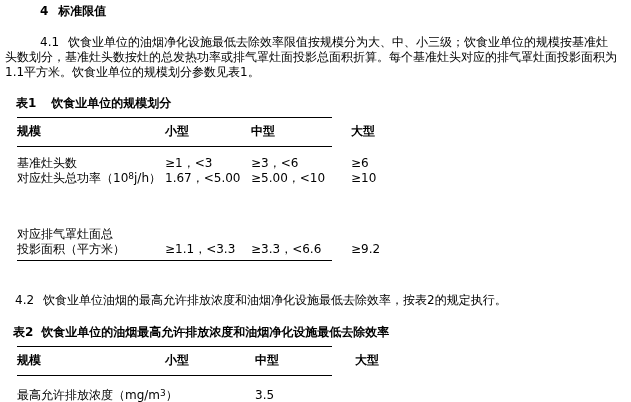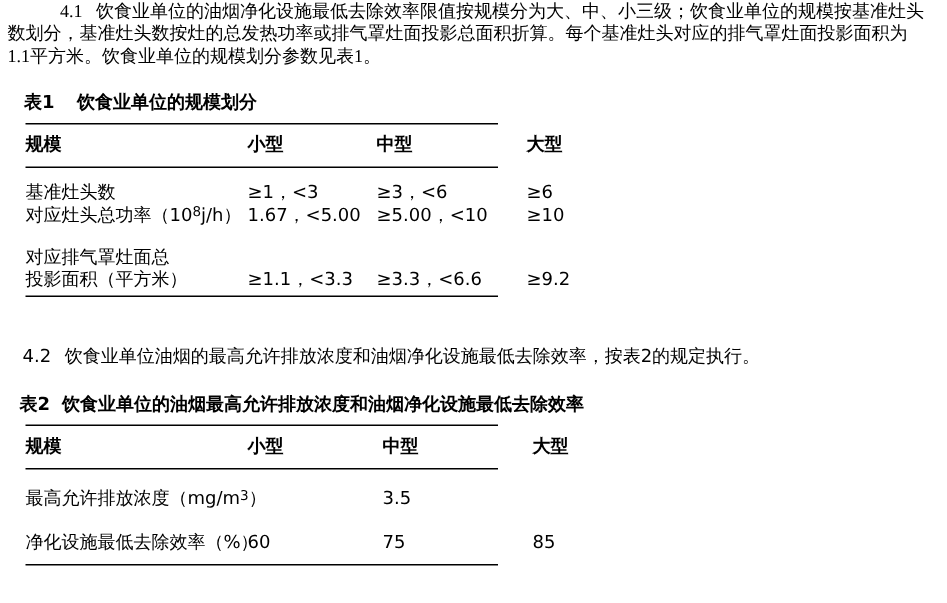--- a/index.html
+++ b/index.html
@@ -5,50 +5,53 @@
   html,body { margin:0; padding:0; background:#fff; }
   .page {
     position:relative; width:631px; height:402px; overflow:hidden;
     background:#ffffff; color:#000000;
     font-family:"DejaVu Sans", sans-serif;
     font-size:12px; line-height:15px;
   }
   .heading { margin:4px 0 0 40px; font-weight:bold; white-space:nowrap; }
   .heading .num { margin-right:10px; }
   .para { margin:0; }
-  .p41 { margin:0 14px 0 5px; text-indent:35px;font-family:Liberation Serif, serif; }
+  .p41 { margin:16px 14px 0 5px; text-indent:35px; }
   .p42 { margin:32px 14px 0 15px; }
   .para .num { margin-right:9px; }
   .caption { font-weight:bold; white-space:nowrap; }
   .cap1 { margin:16px 0 0 16px; }
   .cap1 .cap-label { margin-right:15px; }
   .cap2 { margin:17px 0 0 13px; }
   .cap2 .cap-label { margin-right:8px; }
   .tbl { margin-left:17px; }
   .t1 { margin-top:6px; width:438px; }
   .t2 { margin-top:6px; width:468px; }
   .rule { width:315px; border-top:1px solid #000; height:0; overflow:hidden; }
   .row { display:grid; }
   .t1 .row { grid-template-columns:148px 86px 100px 104px; }
   .t2 .row { grid-template-columns:148px 90px 100px 130px; }
   .row .c { text-align:left; }
   .row .label { white-space:nowrap; text-align:left; }
   .header { font-weight:bold; padding:6px 0 7px; }
   .t1 .r1 { padding-top:9px; }
   .t1 .r3 { margin-top:13px; align-items:end; padding-bottom:3px; }
-  .t1 .r3 .label { white-space:normal; }
+  .t1 .r3 .label { white-space:normal;margin-top:28px; }
   .t2 .r1 { padding-top:12px; }
   .t2 .r2 { margin-top:14px; padding-bottom:7px; }
   sup { font-size:9px; line-height:0; vertical-align:3px; }
 </style>
 </head>
 <body>
 
 <div class="page">
 
+  <div class="heading">
+    <span class="num">4</span><span>标准限值</span>
+  </div>
 
   <p class="para p41">
     <span class="num">4.1</span><span>饮食业单位的油烟净化设施最低去除效率限值按规模分为大、中、小三级；饮食业单位的规模按基准灶头数划分，基准灶头数按灶的总发热功率或排气罩灶面投影总面积折算。每个基准灶头对应的排气罩灶面投影面积为1.1平方米。饮食业单位的规模划分参数见表1。</span>
   </p>
 
   <div class="caption cap1">
     <span class="cap-label">表1</span><span>饮食业单位的规模划分</span>
   </div>
 
   <div class="tbl t1">

